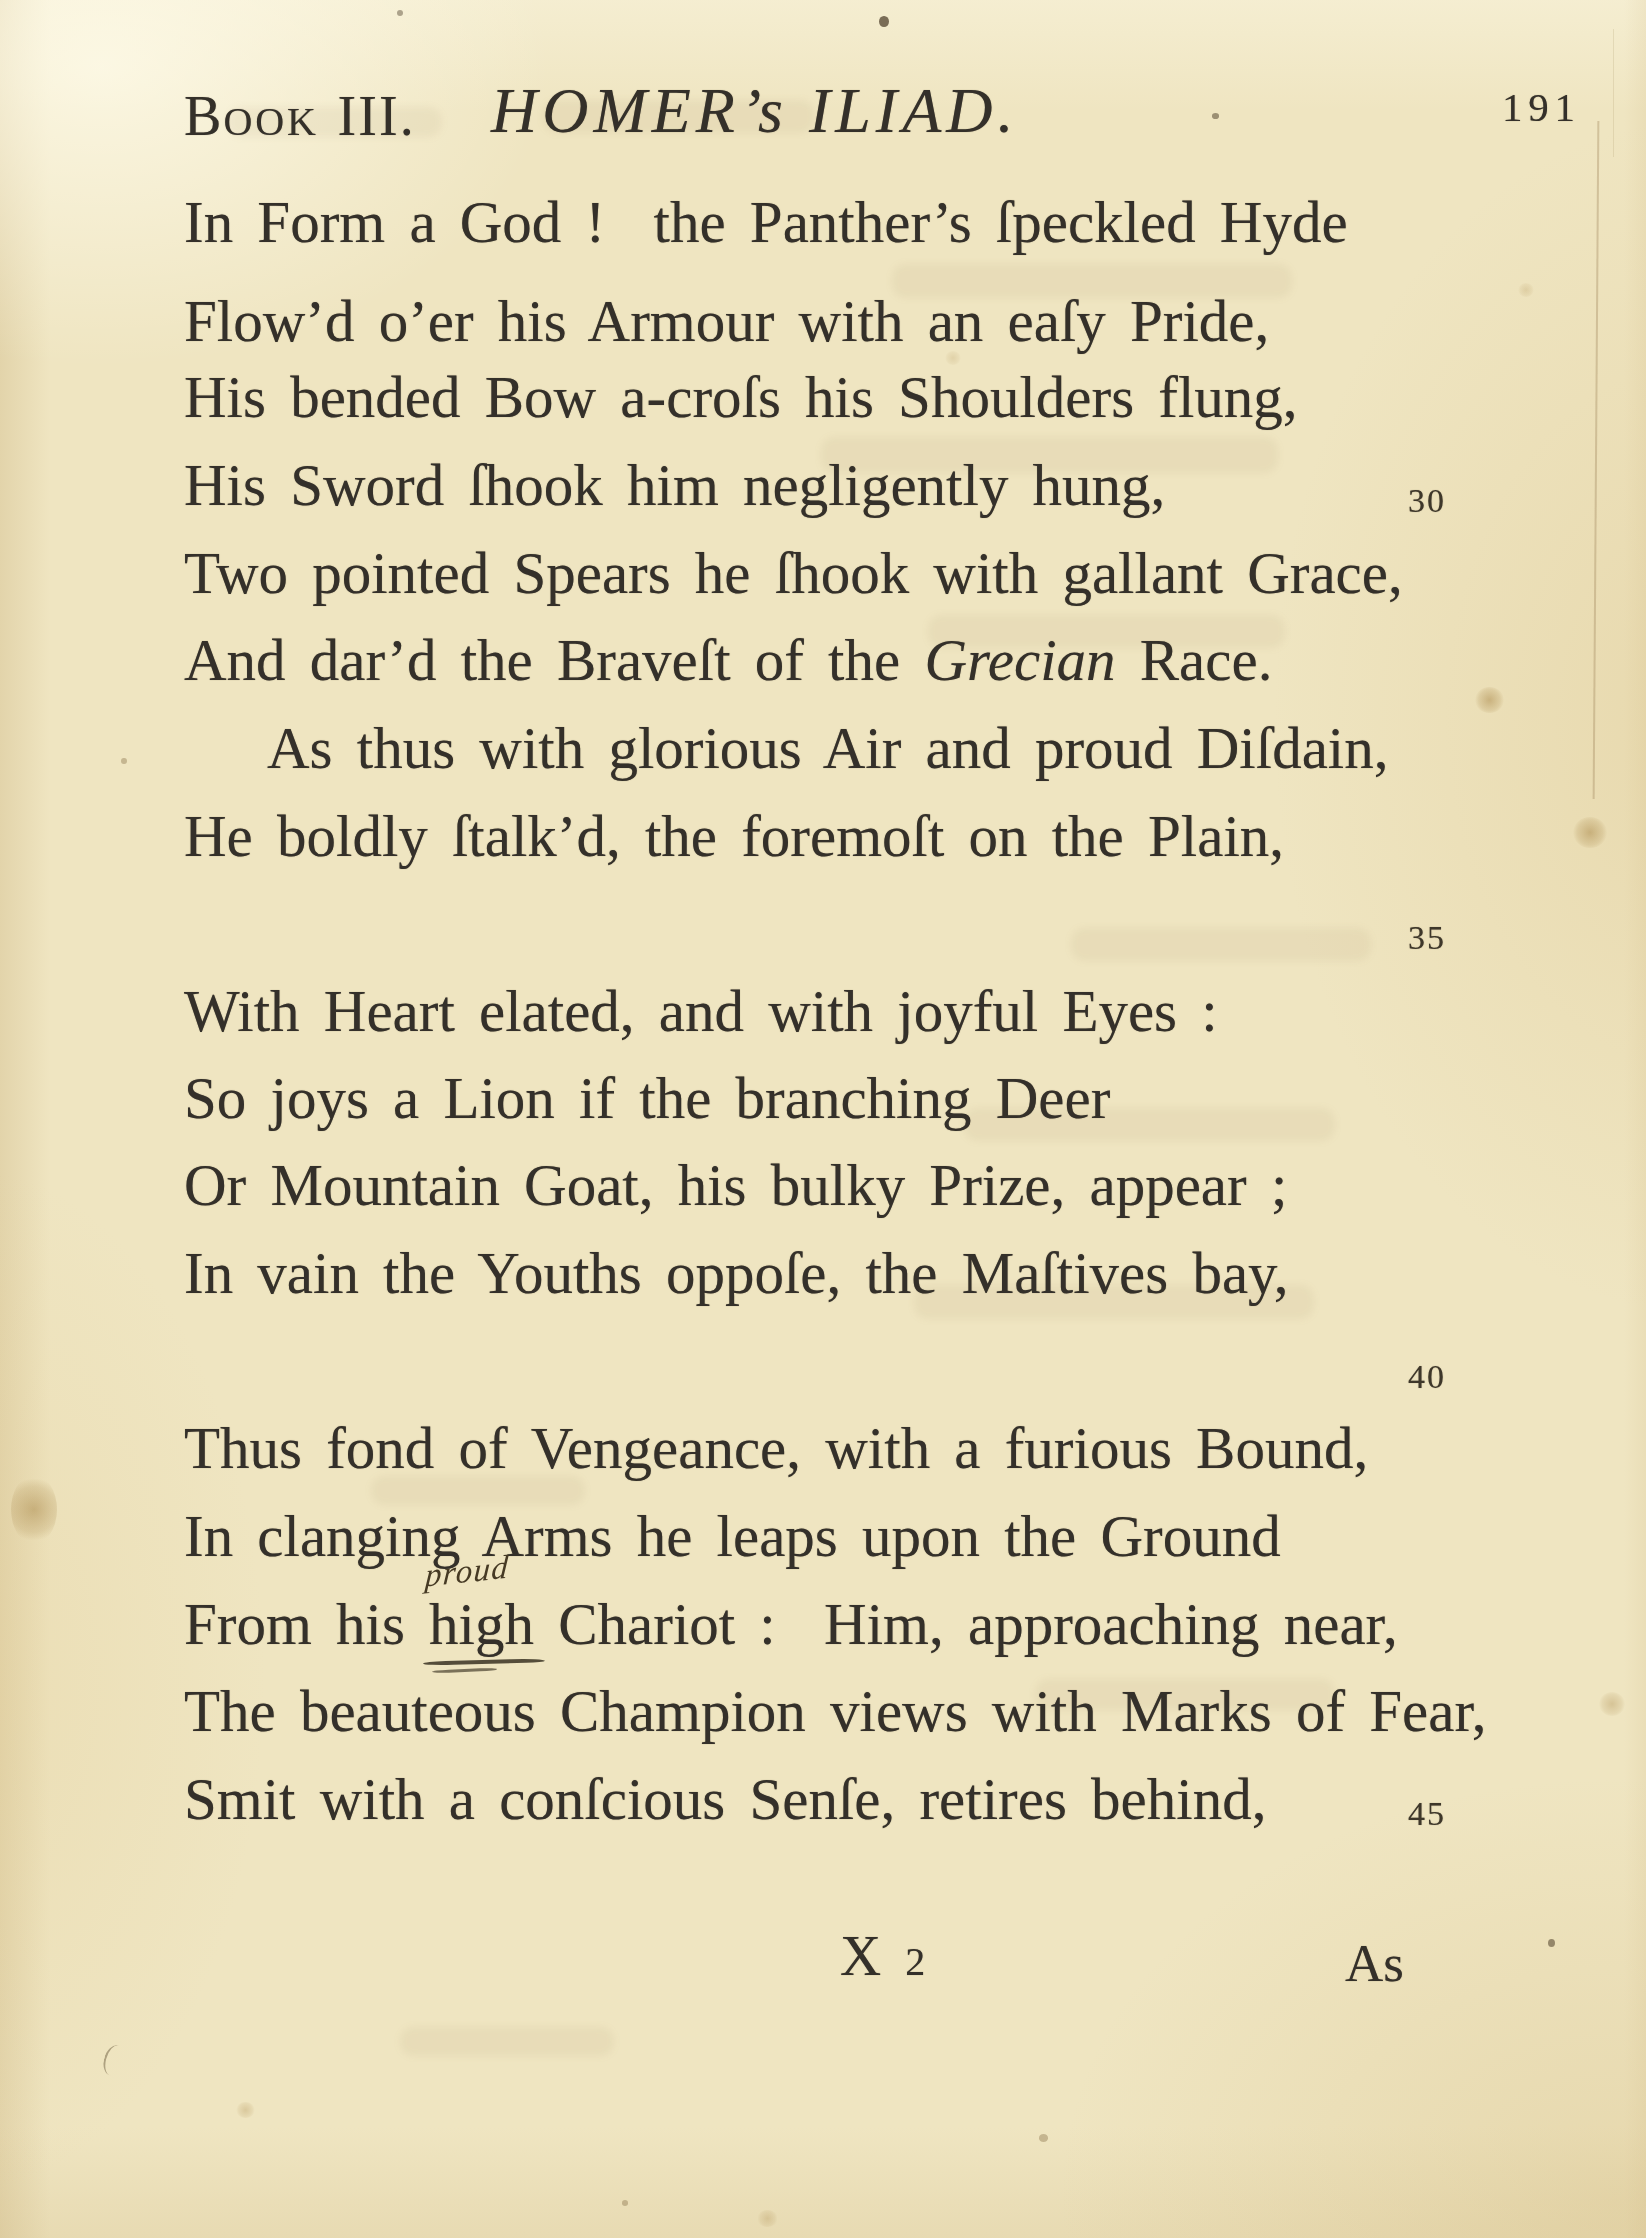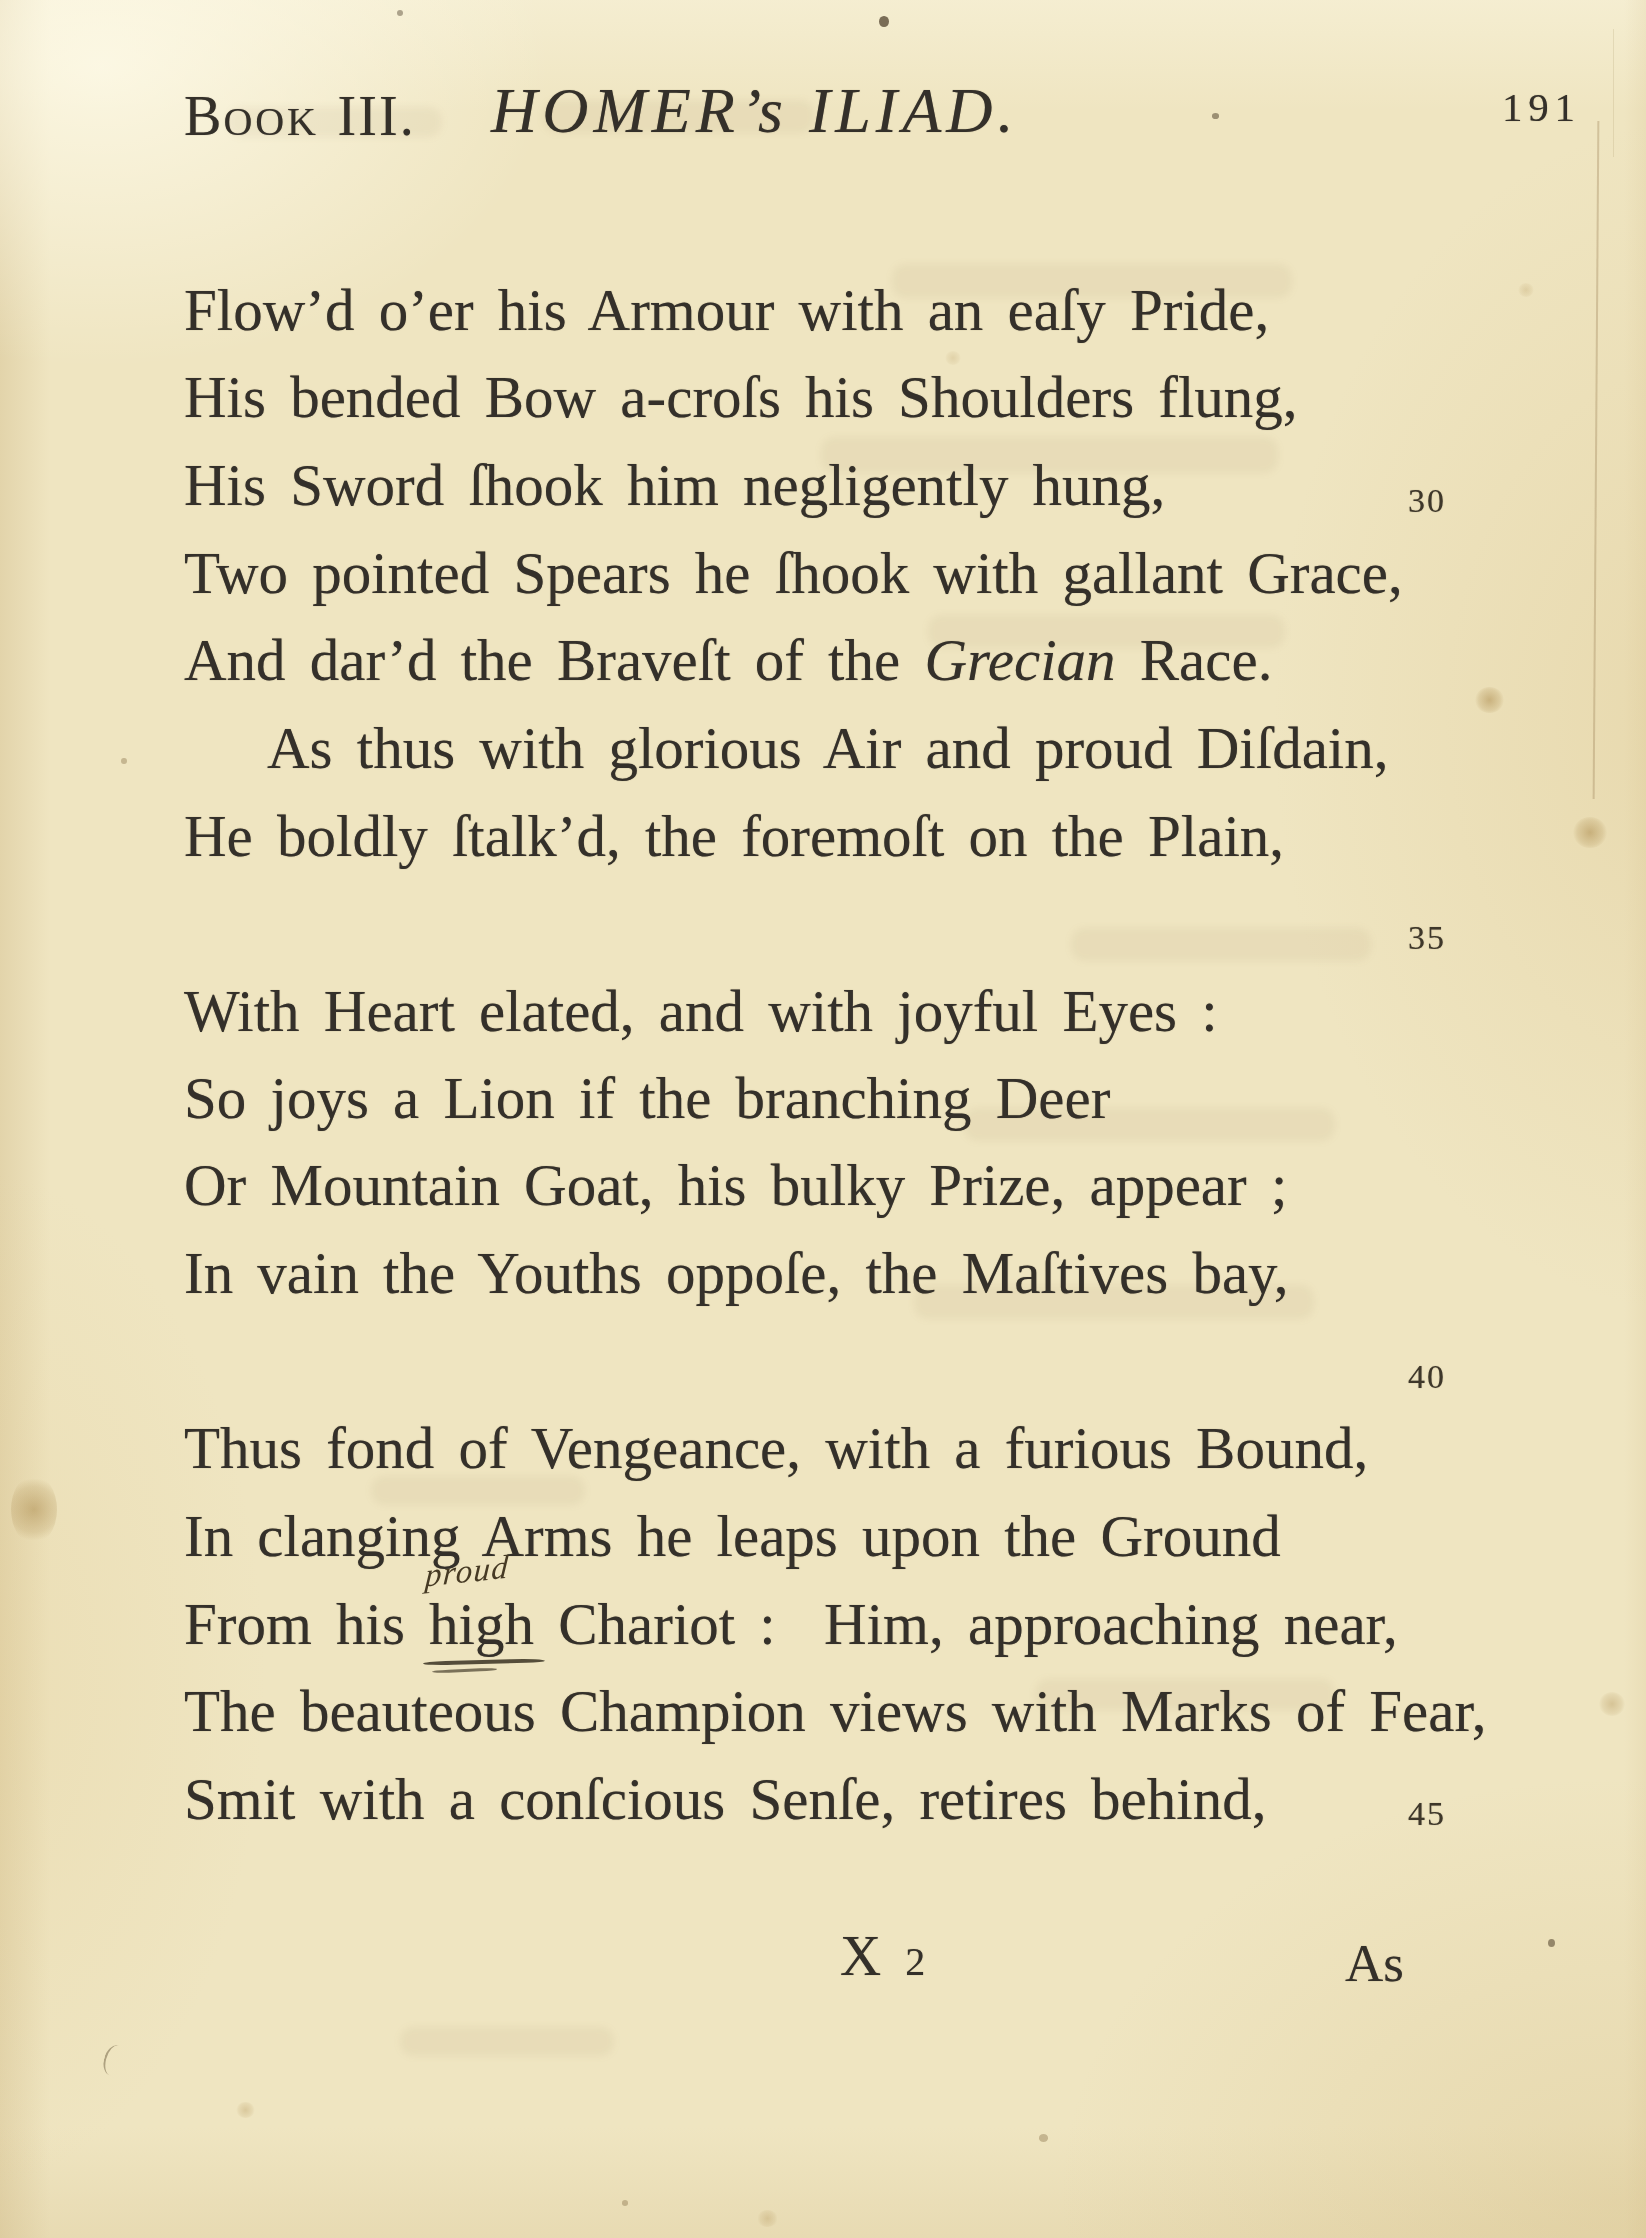--- a/index.html
+++ b/index.html
@@ -71,21 +71,22 @@
   <div class="ghost" style="left:371px;top:1476px;width:214px;height:28.6px;"></div>
   <div class="ghost" style="left:1035px;top:1679px;width:300px;height:31px;"></div>
   <div class="ghost" style="left:400px;top:2027px;width:214px;height:28.6px;"></div>
 
   <div class="txt h-book">
     <span class="cap">B</span><span class="sc">OOK</span><span class="numeral">III.</span>
   </div>
   <div class="txt h-title">HOMER’s ILIAD.</div>
   <div class="txt h-page">191</div>
 
-  <div class="txt line" style="top:281px"><span>Flow’d o’er his Armour with an eaſy Pride,</span></div>
+  <div class="txt line" style="top:193px"><span>In Form a God !&nbsp; the Panther’s ſpeckled Hyde</span></div>
+  <div class="txt line" style="top:292px"><span>Flow’d o’er his Armour with an eaſy Pride,</span></div>
   <div class="txt line" style="top:368px"><span>His bended Bow a-croſs his Shoulders flung,</span></div>
   <div class="txt line" style="top:456px"><span>His Sword ſhook him negligently hung,</span></div>
   <div class="txt line" style="top:544px"><span>Two pointed Spears he ſhook with gallant Grace,</span></div>
   <div class="txt line" style="top:631px"><span>And dar’d the Braveſt of the </span><span class="it">Grecian</span><span> Race.</span></div>
   <div class="txt line indent" style="top:719px"><span>As thus with glorious Air and proud Diſdain,</span></div>
   <div class="txt line" style="top:807px"><span>He boldly ſtalk’d, the foremoſt on the Plain,</span></div>
   <div class="txt line" style="top:982px"><span>With Heart elated, and with joyful Eyes&nbsp;:</span></div>
   <div class="txt line" style="top:1069px"><span>So joys a Lion if the branching Deer</span></div>
   <div class="txt line" style="top:1156px"><span>Or Mountain Goat, his bulky Prize, appear&nbsp;;</span></div>
   <div class="txt line" style="top:1244px"><span>In vain the Youths oppoſe, the Maſtives bay,</span></div>

